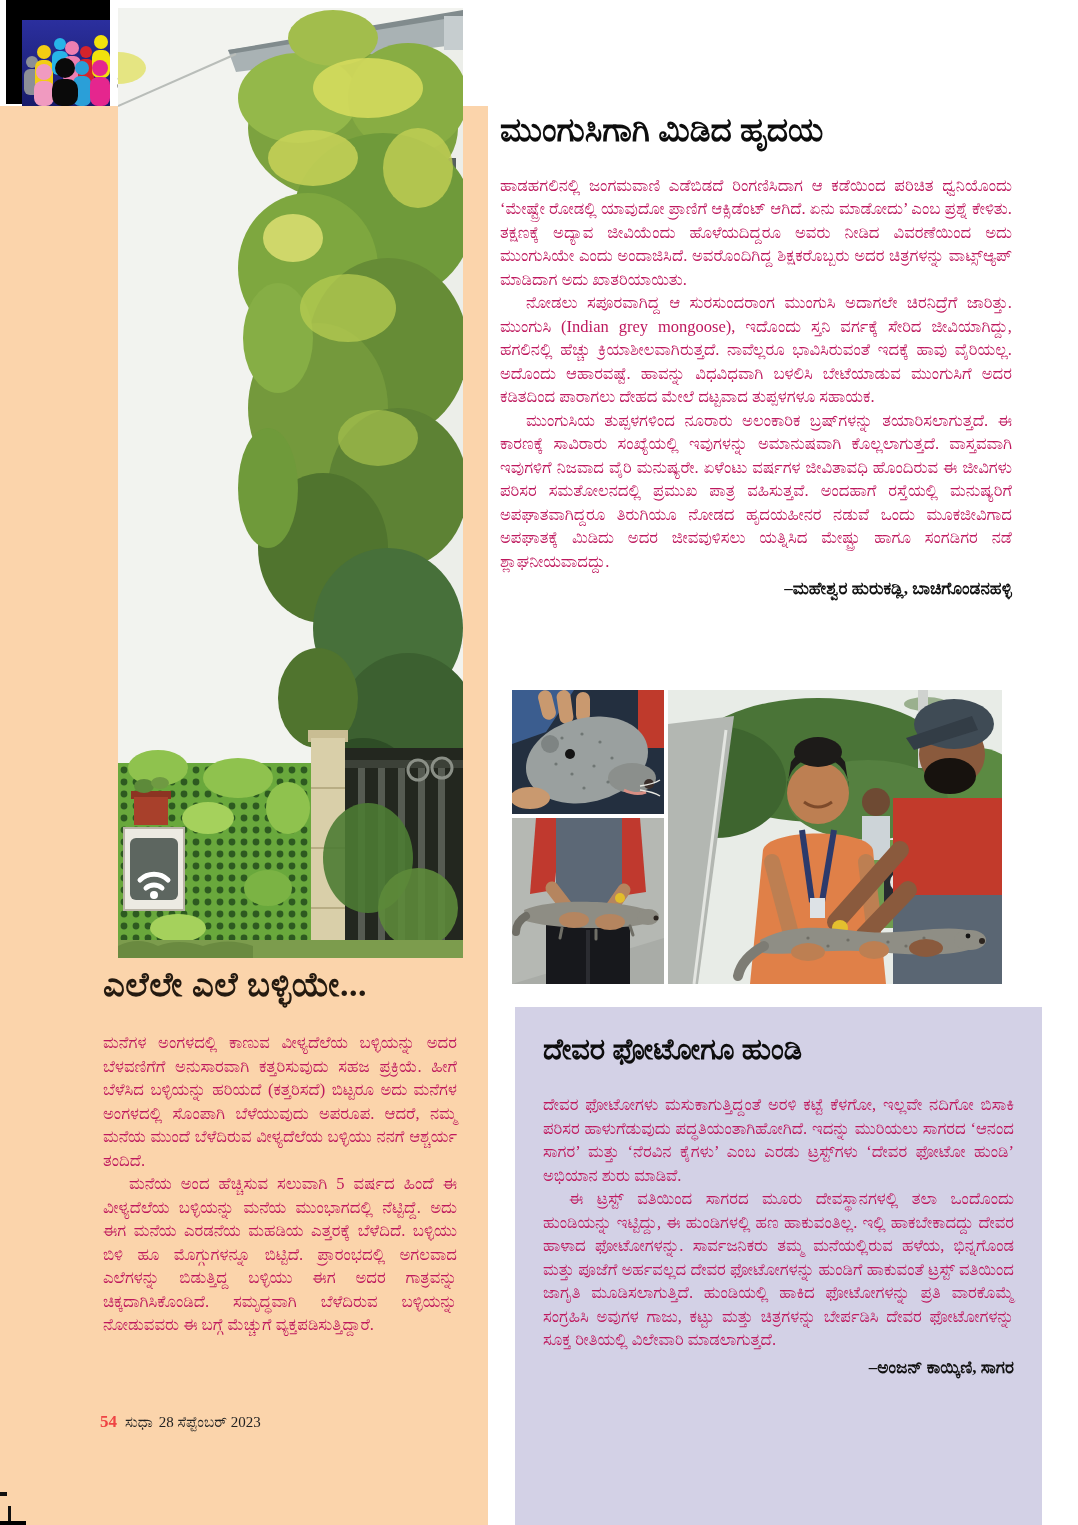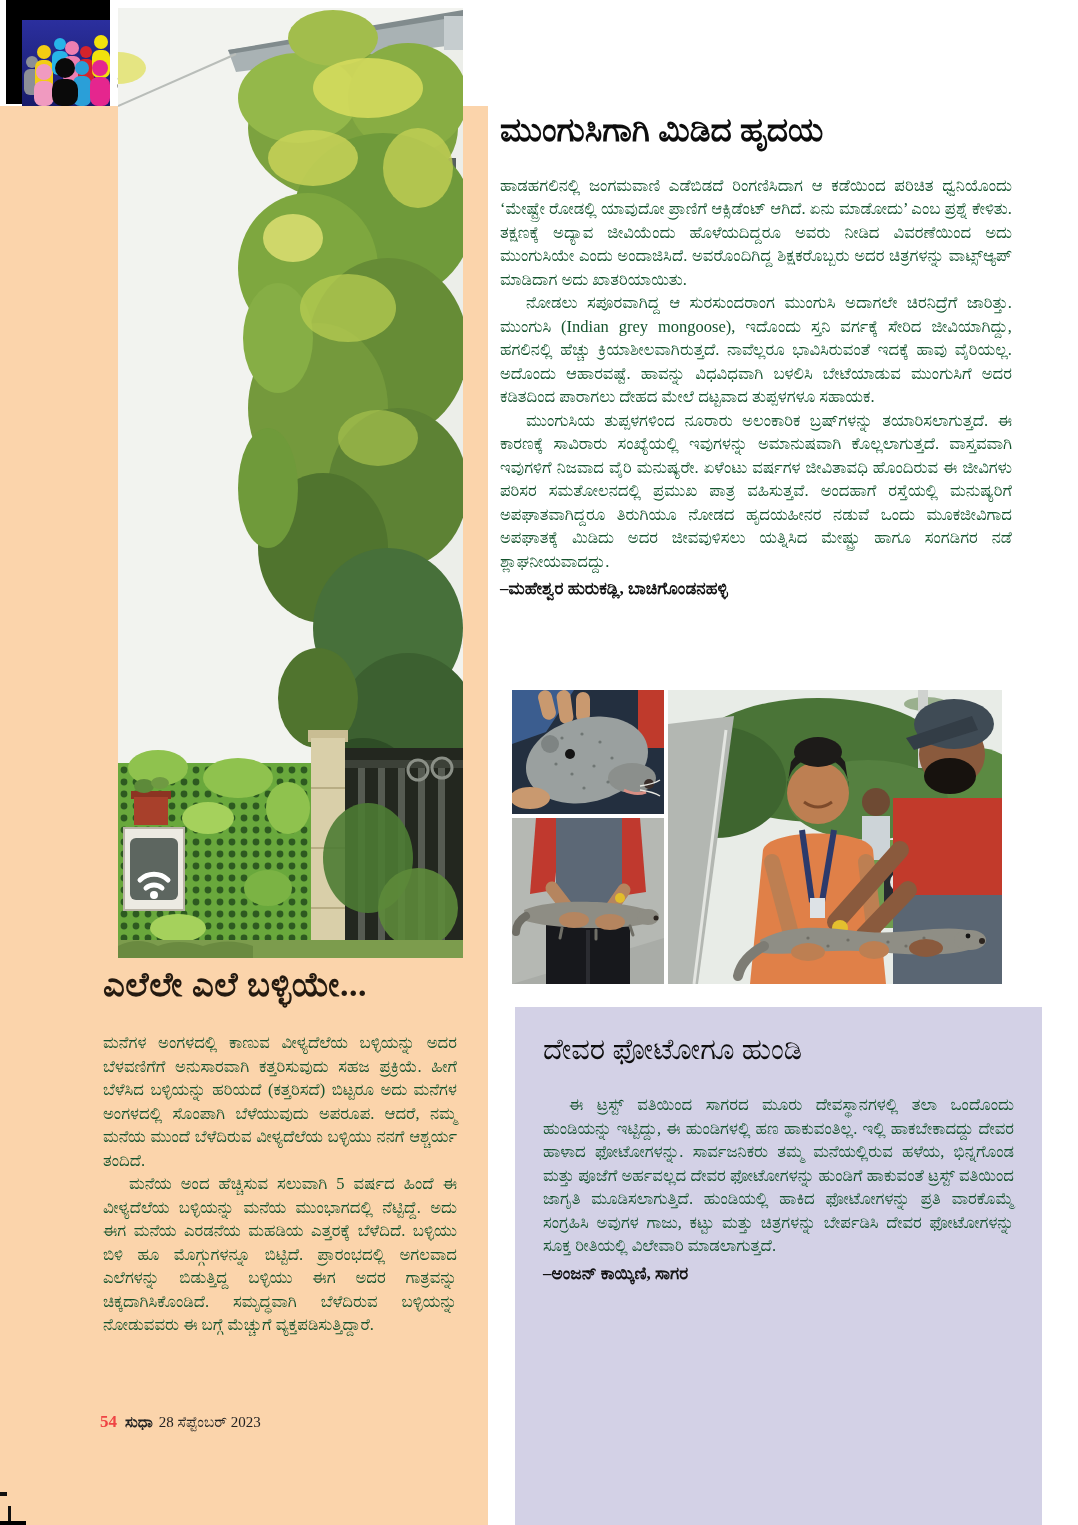--- a/index.html
+++ b/index.html
@@ -15,52 +15,53 @@
   .logo-black { position:absolute; left:6px; top:0; width:104px; height:104px; background:#000; }
   .logo-inner { position:absolute; left:16px; top:20px; width:88px; height:86px; }
 
   .section-label { position:absolute; left:117px; top:70px; font-size:21px; font-weight:600; color:#3c3c3c; letter-spacing:1px; }
 
   .vine-photo { position:absolute; left:118px; top:8px; width:345px; height:950px; }
   .vine-photo svg, .collage svg { display:block; }
 
   .article-main { position:absolute; left:500px; top:112px; width:512px; }
   .article-main h1 { margin:0 0 24px 0; font-size:33px; line-height:1.15; font-weight:bold; color:#0d0d0d; }
-  .body-text p { margin:0; font-size:16.5px; line-height:23.5px; text-align:justify; color:#14532d; }
+  .body-text p { margin:0; font-size:16.5px; line-height:23.5px; text-align:justify; color:#be185d; }
   .body-text p.indent { text-indent:26px; }
-  .byline { font-weight:bold; font-size:17px; margin-top:6px; color:#111; }
+  .byline { text-align:right; font-weight:bold; font-size:17px; margin-top:6px; color:#111; }
 
   .collage { position:absolute; left:512px; top:690px; width:490px; height:294px; }
   .photo-a { position:absolute; left:0; top:0; width:152px; height:124px; }
   .photo-b { position:absolute; left:0; top:128px; width:152px; height:166px; }
   .photo-c { position:absolute; left:156px; top:0; width:334px; height:294px; }
 
-  .lavender-box h2 { margin:0 0 26px 0; font-size:29px; font-weight:normal; color:#0d0d0d; }
+  .lavender-box h2 { margin:0 0 26px 0; font-size:29px; font-weight:bold; color:#0d0d0d; }
 
   .article-left { position:absolute; left:103px; top:966px; width:354px; }
   .article-left h2 { margin:0 0 26px 0; font-size:34px; font-weight:bold; color:#241a10; letter-spacing:0.5px; }
 
   .footer { position:absolute; left:100px; top:1412px; font-size:15px; color:#222; }
   .footer .pageno { font-weight:bold; font-size:17px; color:#ef4444; margin-right:8px; }
-  .footer .mag { font-weight:bold; margin-right:6px;text-align:center; }
+  .footer .mag { font-weight:normal; margin-right:6px;text-align:center; }
 
   .mark1 { position:absolute; left:0; top:1492px; width:7px; height:4px; background:#111; }
   .mark2 { position:absolute; left:8px; top:1506px; width:3px; height:16px; background:#111; }
   .mark3 { position:absolute; left:0; top:1521px; width:26px; height:4px; background:#000; }
 </style>
 </head>
 <body>
 
 <div class="page">
 
   <div class="peach-bg"></div>
 
   <div class="lavender-box">
     <h2>ದೇವರ ಫೋಟೋಗೂ ಹುಂಡಿ</h2>
     <div class="body-text">
+      <p>ದೇವರ ಫೋಟೋಗಳು ಮಸುಕಾಗುತ್ತಿದ್ದಂತೆ ಅರಳಿ ಕಟ್ಟೆ ಕೆಳಗೋ, ಇಲ್ಲವೇ ನದಿಗೋ ಬಿಸಾಕಿ ಪರಿಸರ ಹಾಳುಗೆಡುವುದು ಪದ್ಧತಿಯಂತಾಗಿಹೋಗಿದೆ. ಇದನ್ನು ಮುರಿಯಲು ಸಾಗರದ ‘ಆನಂದ ಸಾಗರ’ ಮತ್ತು ‘ನೆರವಿನ ಕೈಗಳು’ ಎಂಬ ಎರಡು ಟ್ರಸ್ಟ್‌ಗಳು ‘ದೇವರ ಫೋಟೋ ಹುಂಡಿ’ ಅಭಿಯಾನ ಶುರು ಮಾಡಿವೆ.</p>
       <p class="indent">ಈ ಟ್ರಸ್ಟ್ ವತಿಯಿಂದ ಸಾಗರದ ಮೂರು ದೇವಸ್ಥಾನಗಳಲ್ಲಿ ತಲಾ ಒಂದೊಂದು ಹುಂಡಿಯನ್ನು ಇಟ್ಟಿದ್ದು, ಈ ಹುಂಡಿಗಳಲ್ಲಿ ಹಣ ಹಾಕುವಂತಿಲ್ಲ. ಇಲ್ಲಿ ಹಾಕಬೇಕಾದದ್ದು ದೇವರ ಹಾಳಾದ ಫೋಟೋಗಳನ್ನು. ಸಾರ್ವಜನಿಕರು ತಮ್ಮ ಮನೆಯಲ್ಲಿರುವ ಹಳೆಯ, ಭಿನ್ನಗೊಂಡ ಮತ್ತು ಪೂಜೆಗೆ ಅರ್ಹವಲ್ಲದ ದೇವರ ಫೋಟೋಗಳನ್ನು ಹುಂಡಿಗೆ ಹಾಕುವಂತೆ ಟ್ರಸ್ಟ್ ವತಿಯಿಂದ ಜಾಗೃತಿ ಮೂಡಿಸಲಾಗುತ್ತಿದೆ. ಹುಂಡಿಯಲ್ಲಿ ಹಾಕಿದ ಫೋಟೋಗಳನ್ನು ಪ್ರತಿ ವಾರಕೊಮ್ಮೆ ಸಂಗ್ರಹಿಸಿ ಅವುಗಳ ಗಾಜು, ಕಟ್ಟು ಮತ್ತು ಚಿತ್ರಗಳನ್ನು ಬೇರ್ಪಡಿಸಿ ದೇವರ ಫೋಟೋಗಳನ್ನು ಸೂಕ್ತ ರೀತಿಯಲ್ಲಿ ವಿಲೇವಾರಿ ಮಾಡಲಾಗುತ್ತದೆ.</p>
     </div>
     <div class="byline">–ಅಂಜನ್ ಕಾಯ್ಕಿಣಿ, ಸಾಗರ</div>
   </div>
 
   <div class="logo-black">
     <div class="logo-inner">
       <svg width="88" height="86" viewBox="0 0 88 86" preserveAspectRatio="none">
         <defs>
           <linearGradient id="lg" x1="0" y1="0" x2="0" y2="1">

